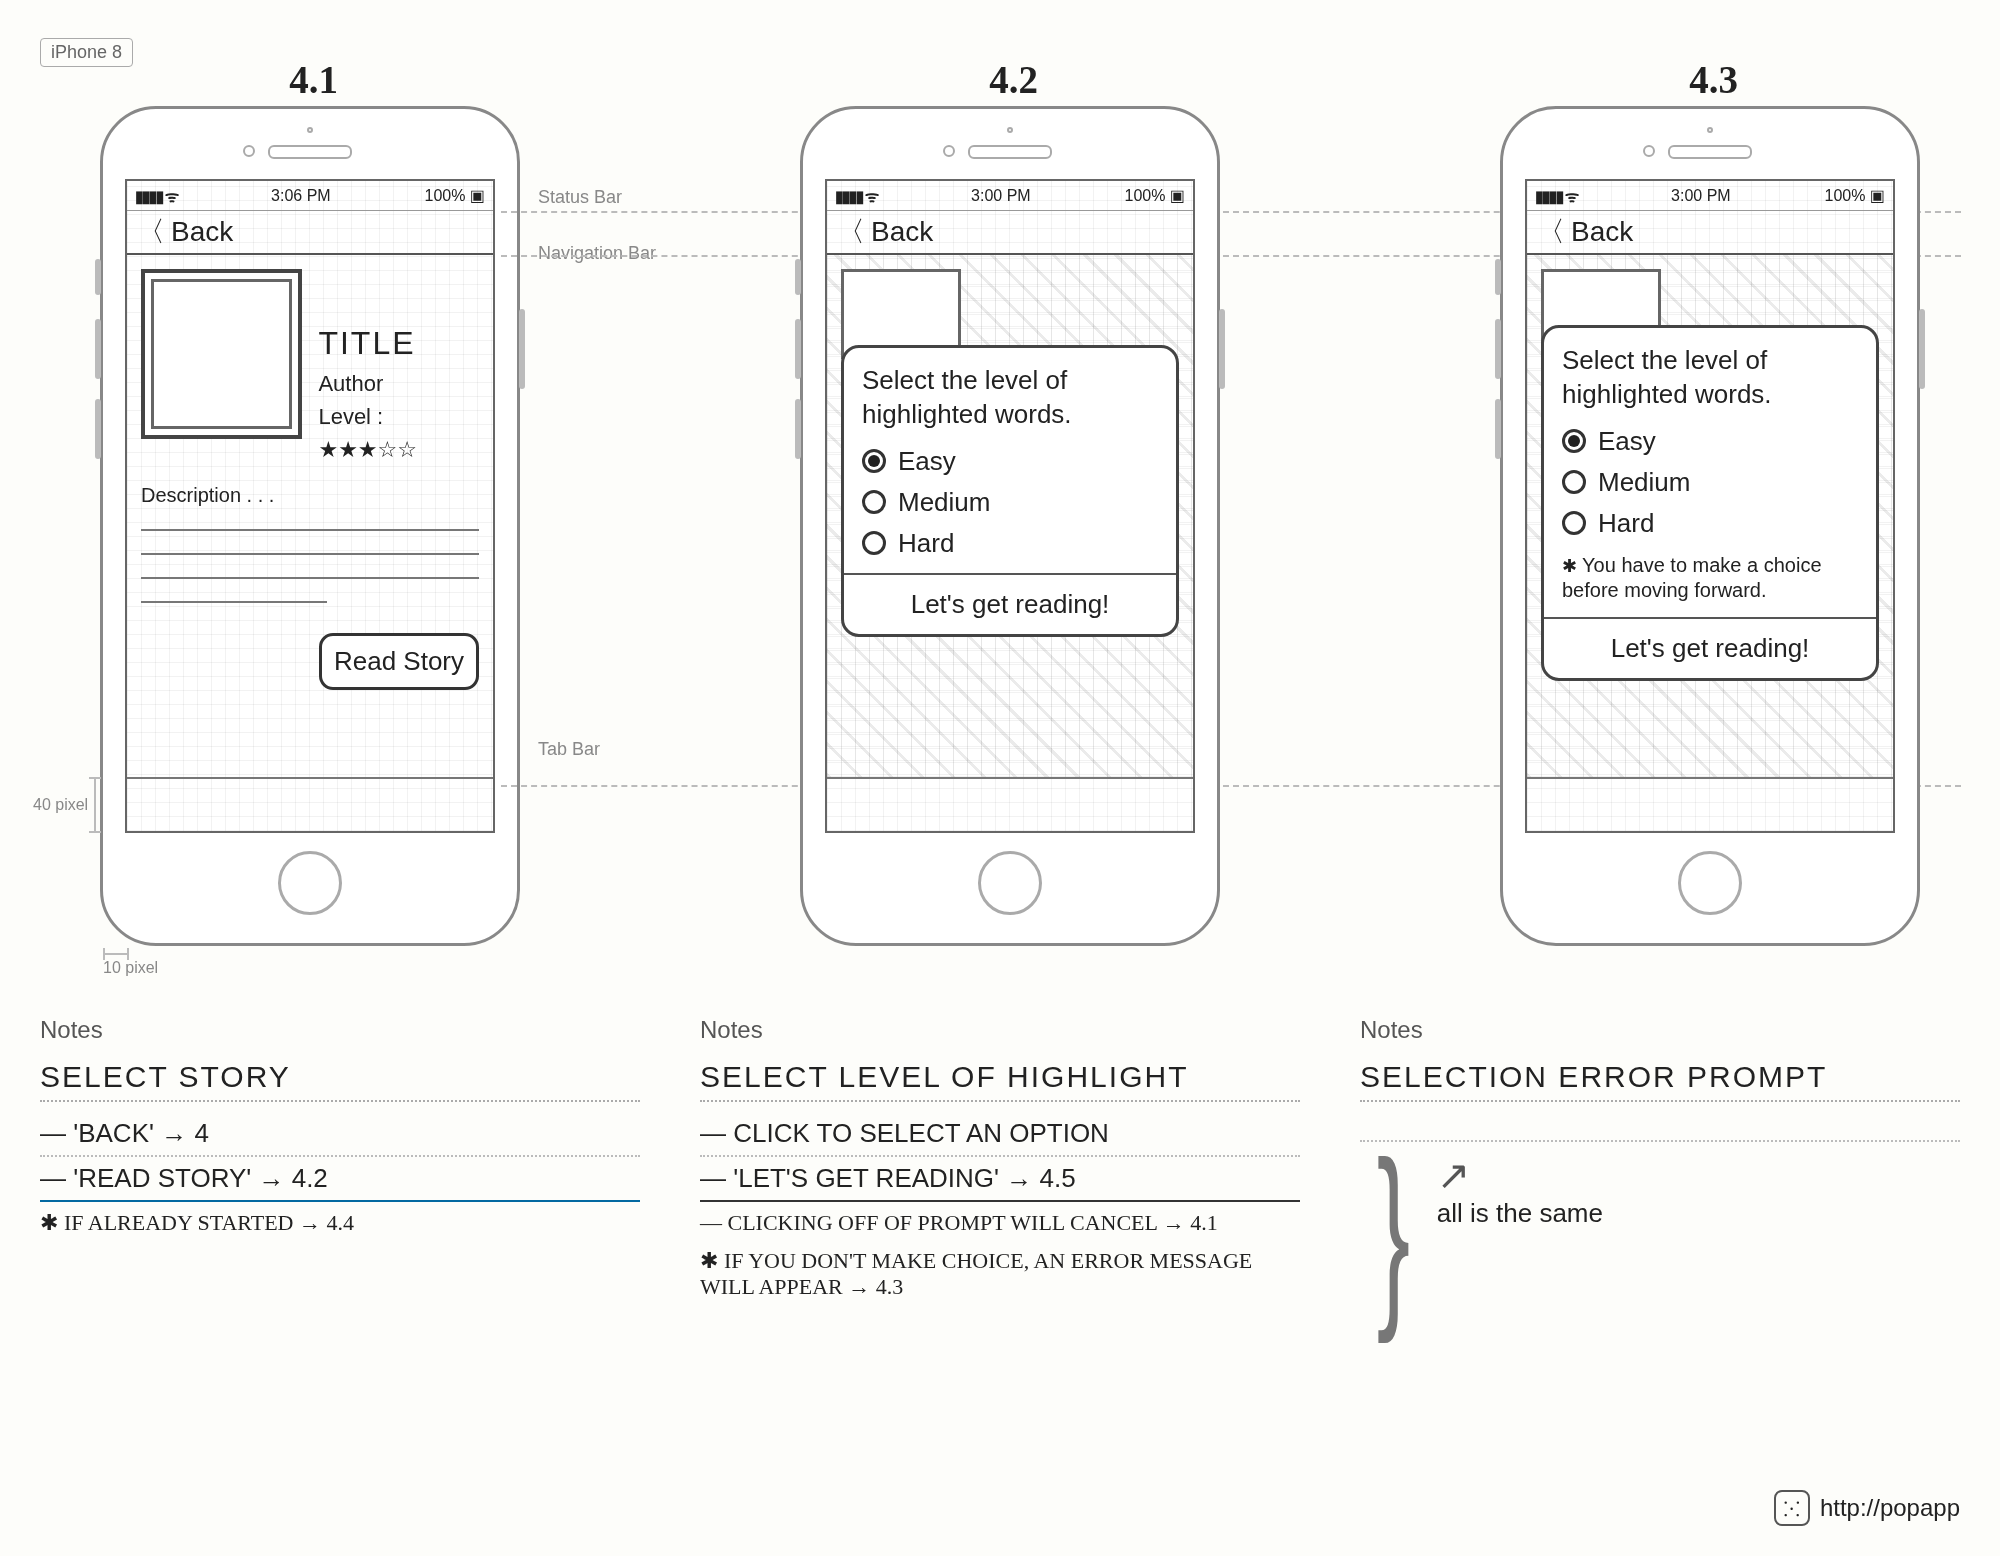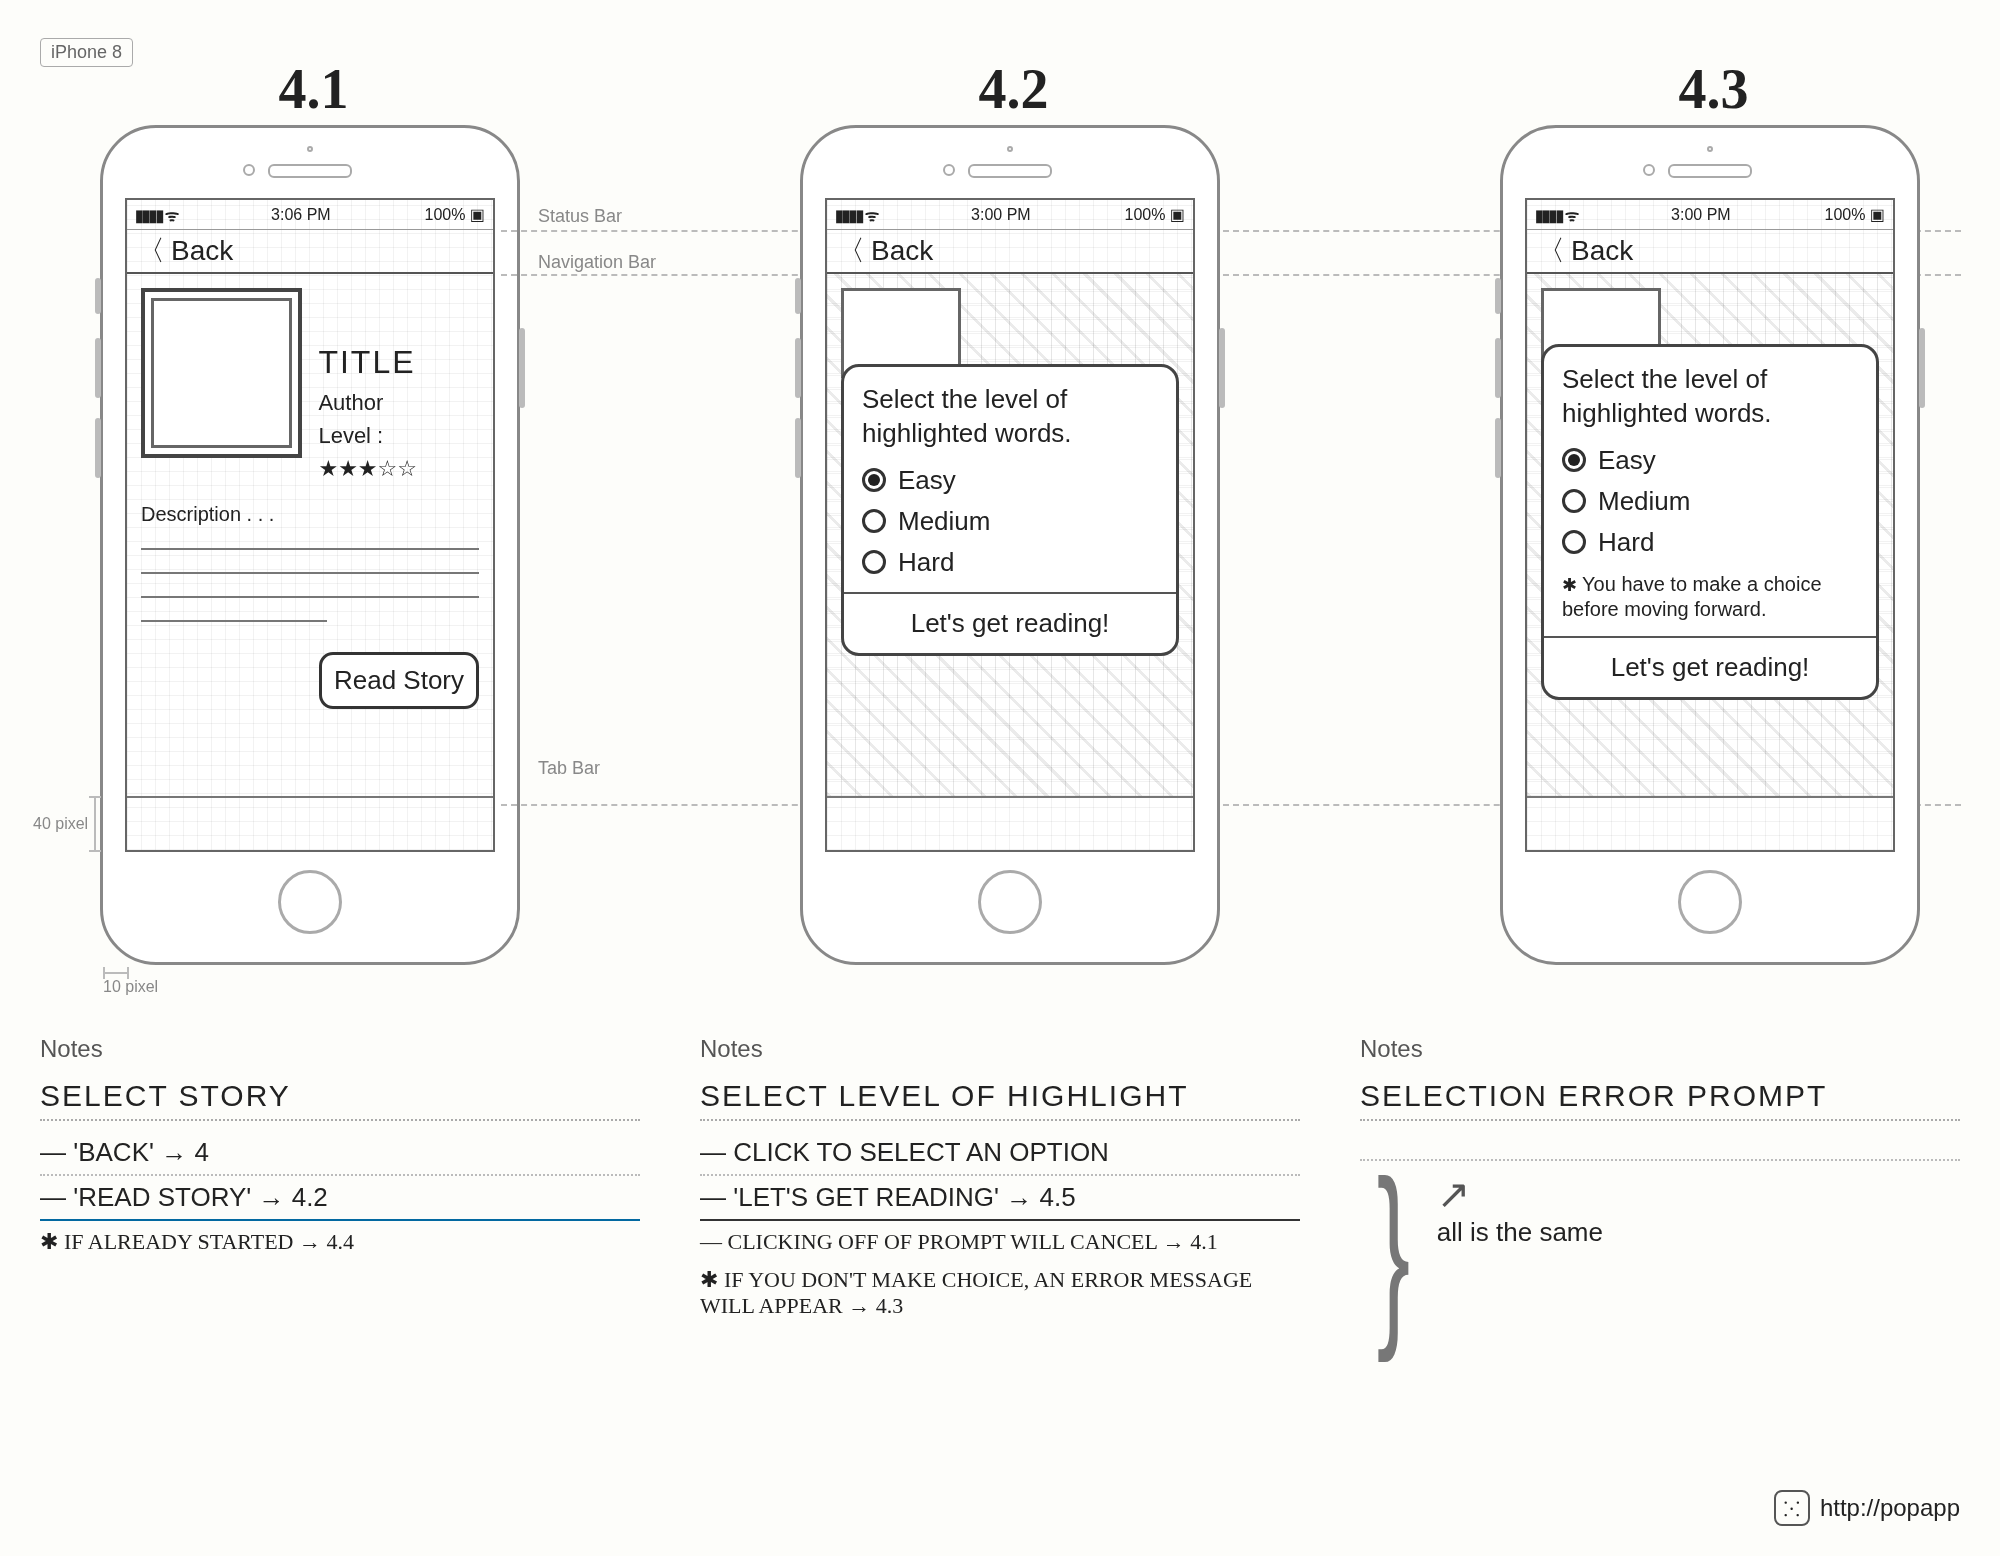--- a/index.html
+++ b/index.html
@@ -29,21 +29,21 @@
     margin-top: -10px;
     position: relative;
   }
   .screen-col {
     display: flex;
     flex-direction: column;
     align-items: center;
     position: relative;
   }
   .screen-num {
-    font-size: 56px;
+    font-size: 39px;
     font-weight: bold;
     margin-bottom: 4px;
     font-family: "Comic Sans MS", cursive;
     margin-left: 7px;
   }
   
   .phone {
     width: 420px;
     height: 840px;
     border: 3px solid #888;
@@ -289,21 +289,21 @@
         <span>40 pixel</span>
           <span class="bar"></span>
       </div>
       <div class="ruler-h">
         <span class="bar"></span>
           <span>10 pixel</span>
       </div>
 
       <div class="bar-labels">
         <div style="top:78px;">Status Bar</div>
-        <div style="top:124px;">Navigation Bar</div>
+        <div style="top:134px;">Navigation Bar</div>
         <div style="top:630px;">Tab Bar</div>
       </div>
       <div class="dash-line" style="top:102px; left:398px; width:1460px;"></div>
       <div class="dash-line" style="top:146px; left:398px; width:1460px;"></div>
       <div class="dash-line" style="top:676px; left:398px; width:1460px;"></div>
 
       <div class="screen">
         <div class="status-bar">
           <span class="sig">▮▮▮▮ ᯤ</span>
           <span>3:06 PM</span>

